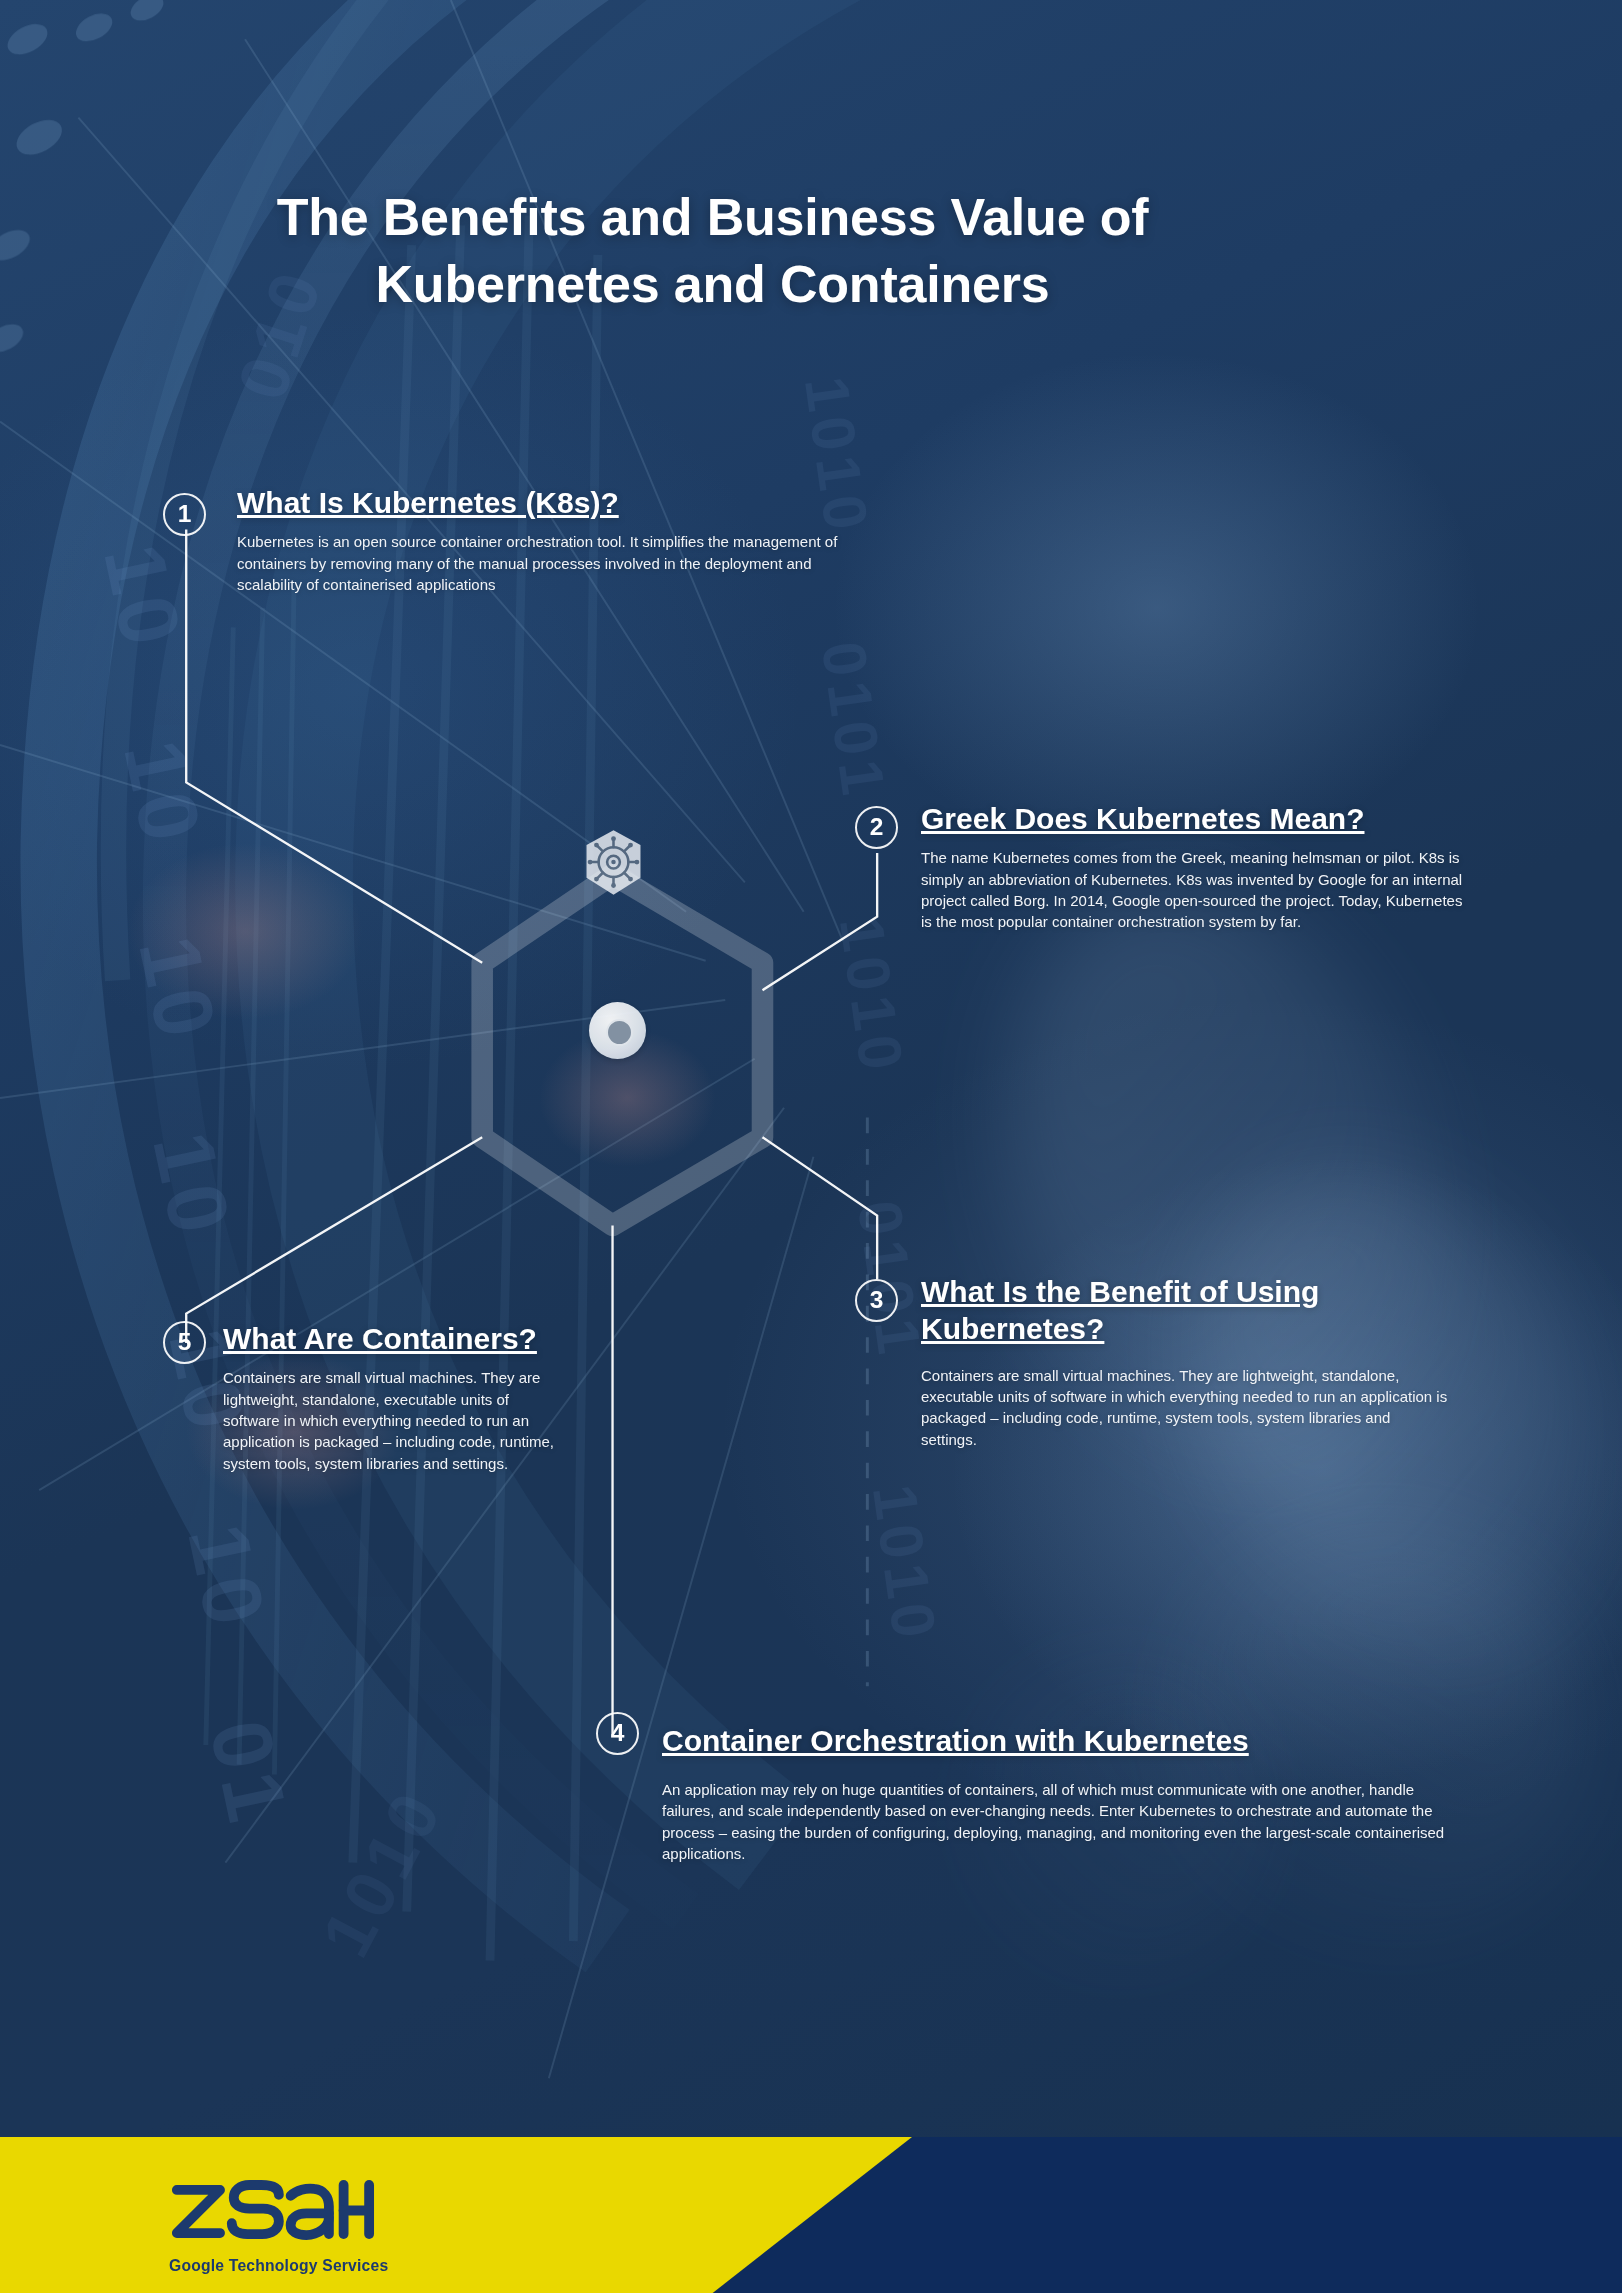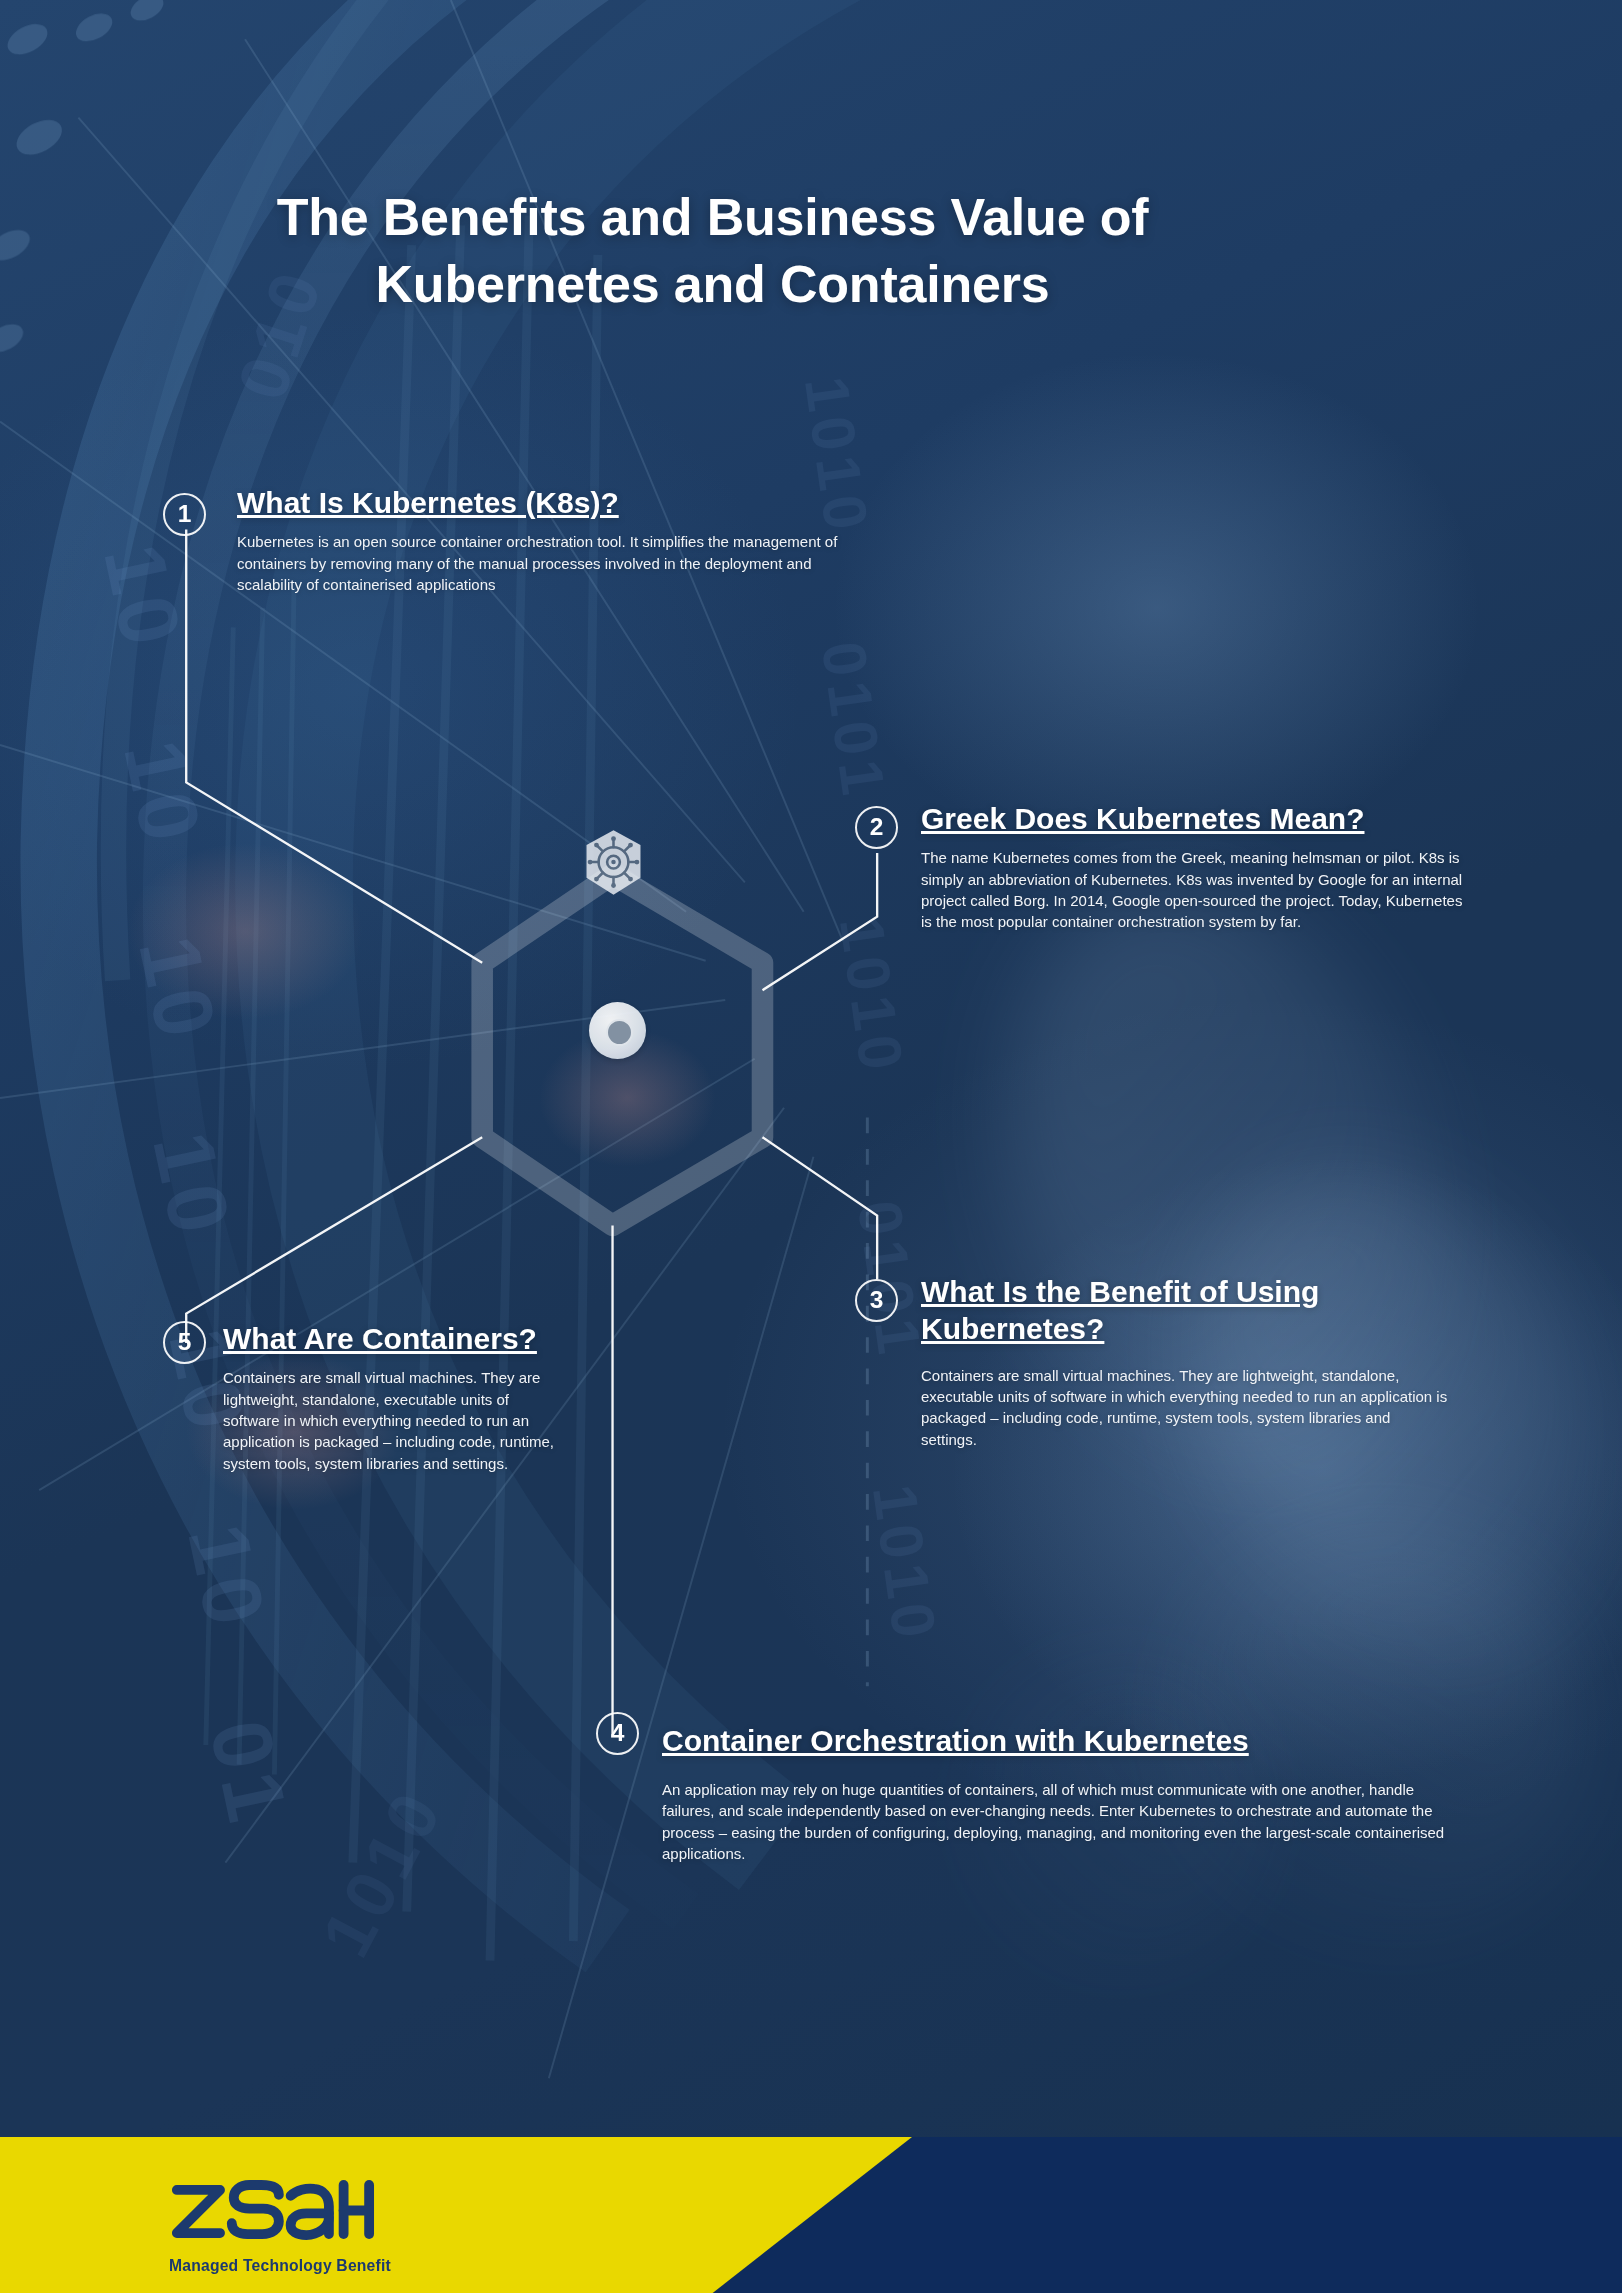--- a/index.html
+++ b/index.html
@@ -341,18 +341,18 @@
                    C 112 52, 105 57, 95 57 L 80 57 C 70 57, 64 53, 64 46"></path>
 
           <path d="M 124 18 C 130 12, 140 10, 148 11 C 158 12, 163 19, 163 29 L 163 57"></path>
           <path d="M 163 36 L 140 36 C 130 36, 124 41, 124 48 C 124 54, 130 58, 140 58 C 152 58, 163 50, 163 40"></path>
 
           <path d="M 178 7 L 178 57"></path>
           <path d="M 204 7 L 204 57"></path>
           <path d="M 178 33 L 204 33"></path>
         </g>
       </svg>
-      <div class="logo-sub">Managed Technology Benefit</div>
+      <div class="logo-sub">Google Technology Services</div>
     </div>
   </div>
 
 </div>
 
 
 </body></html>

